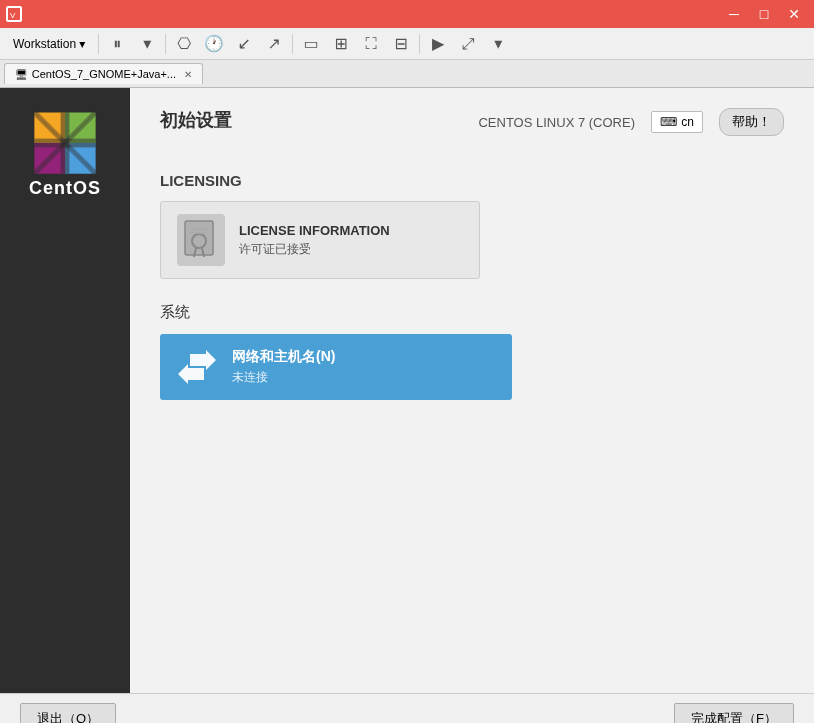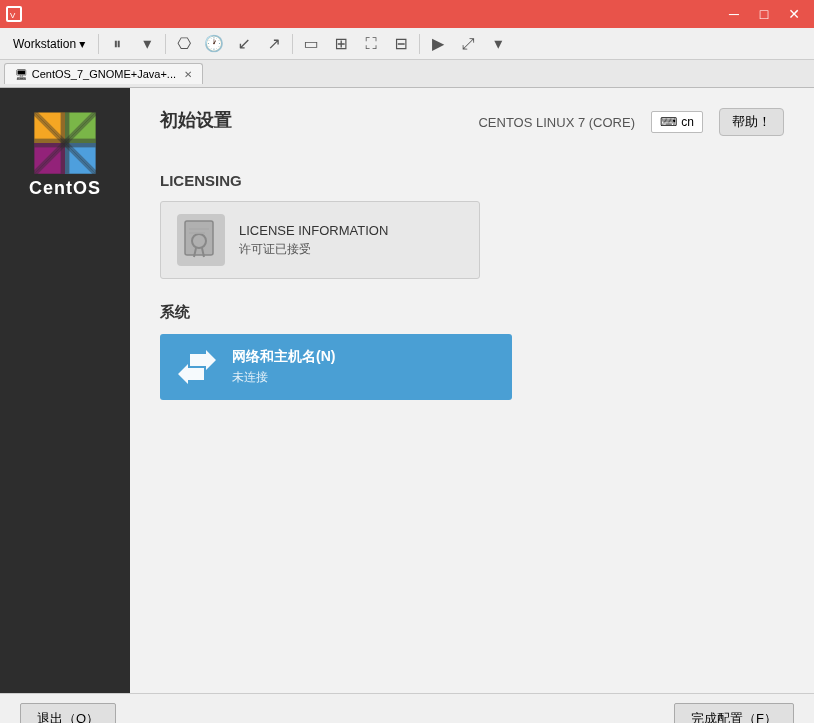--- a/index.html
+++ b/index.html
@@ -76,21 +76,21 @@
       display: flex; align-items: center; justify-content: flex-end;
       margin-bottom: 16px; gap: 16px;
     }
     .centos-linux-label { font-size: 13px; color: #555; }
     .lang-selector {
       display: flex; align-items: center; border: 1px solid #bbb; background: white;
       padding: 3px 8px; font-size: 12px; gap: 4px; border-radius: 2px;
     }
     .help-btn {
       background: #e0e0e0; border: 1px solid #bbb; padding: 4px 12px;
-      font-size: 13px; cursor: pointer; border-radius: 4px;
+      font-size: 13px; cursor: pointer; border-radius: 11px;
     }
 
     
     .content-header {
       display: flex; justify-content: space-between; align-items: flex-start; margin-bottom: 20px;
     }
 
     
     .licensing-section { margin-bottom: 24px; }
     .licensing-title { font-size: 15px; font-weight: bold; color: #404040; margin-bottom: 12px; }
@@ -99,26 +99,26 @@
       display: flex; align-items: center; gap: 14px;
       padding: 12px 16px; background: #e8e8e8; border: 1px solid #ccc; border-radius: 3px;
       width: 320px;
     }
     .license-icon {
       width: 48px; height: 52px; background: #c8c8c8; border-radius: 4px;
       display: flex; align-items: center; justify-content: center;
       font-size: 24px; color: #888; flex-shrink: 0;
     }
     .license-info { display: flex; flex-direction: column; gap: 3px; }
-    .license-name { font-size: 13px; font-weight: normal; color: #333; }
+    .license-name { font-size: 13px; font-weight: bold; color: #333; }
     .license-status { font-size: 12px; color: #555; }
 
     
     .system-section { margin-top: 10px; }
-    .system-title { font-size: 15px; font-weight: bold; color: #333; margin-bottom: 12px; }
+    .system-title { font-size: 15px; font-weight: normal; color: #333; margin-bottom: 12px; }
 
     .network-card {
       display: flex; align-items: center; gap: 14px;
       padding: 12px 16px; background: #4a9fd4; border-radius: 3px;
       width: 352px; cursor: pointer;
     }
     .network-icon {
       width: 42px; height: 42px; display: flex; align-items: center; justify-content: center;
       flex-shrink: 0;
     }

